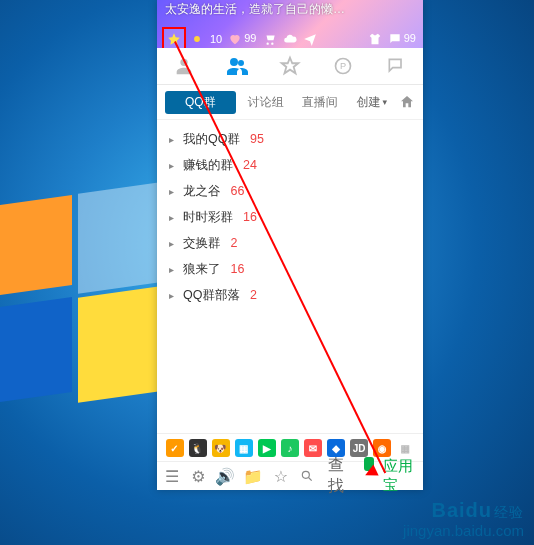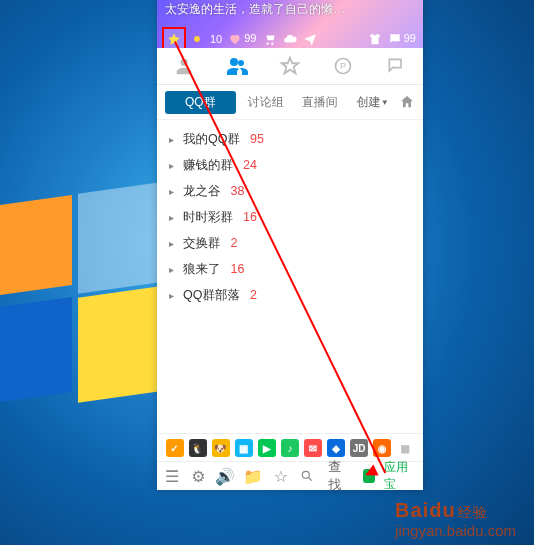--- a/index.html
+++ b/index.html
@@ -32,24 +32,24 @@
 .create{font-size:12px;color:#666;display:flex;align-items:center;gap:2px}
 .home-ic{width:16px;height:16px;color:#999;margin-left:6px}
 .group-list{padding:6px 0 10px 0}
 .grp{display:flex;align-items:center;height:26px;padding:0 12px;font-size:12.5px;color:#333;gap:6px}
 .grp .arrow{width:8px;color:#888;font-size:10px}
 .grp .cnt{color:#ef4444;margin-left:4px}
 .bottom-apps{position:absolute;left:0;right:0;bottom:28px;height:28px;border-top:1px solid #eee;display:flex;align-items:center;justify-content:space-around;padding:0 6px}
 .app{width:18px;height:18px;border-radius:3px;display:flex;align-items:center;justify-content:center;font-size:10px;font-weight:bold;color:#fff}
 .bottom-bar{position:absolute;left:0;right:0;bottom:0;height:28px;border-top:1px solid #eee;display:flex;align-items:center;padding:0 8px;gap:12px;color:#888}
 .bottom-bar .bic{width:16px;height:16px;display:flex;align-items:center;justify-content:center}
-.find-text{font-size:13px;color:#666;margin-left:2px}
-.appstore{display:flex;align-items:center;gap:9px;font-size:12px;color:#06b04a;margin-left:auto}
+.find-text{font-size:16px;color:#666;margin-left:2px}
+.appstore{display:flex;align-items:flex-start;gap:9px;font-size:15px;color:#06b04a;margin-left:auto}
 .appstore .asic{width:14px;height:14px;background:#06b04a;border-radius:3px}
-.watermark{position:absolute;right:18px;bottom:6px;color:#c2410c;text-align:left;opacity:.9}
+.watermark{position:absolute;right:10px;bottom:6px;color:#0369a1;text-align:right;opacity:.9}
 .watermark .wm1{font-size:20px;font-weight:bold;letter-spacing:1px}
 .watermark .wm1 small{font-size:14px;font-weight:normal;margin-left:2px}
 .watermark .wm2{font-size:15px;opacity:.85}
 .red-line{position:absolute;left:174px;top:42px;width:2px;height:480px;background:#ff0000;transform-origin:top left;transform:rotate(-26deg)}
 .red-arrow{position:absolute;left:376px;top:470px;width:0;height:0;transform:rotate(64deg)}
 .red-arrow::before{content:"";position:absolute;left:-6px;border-left:6px solid transparent;border-right:6px solid transparent;border-top:12px solid #ff0000}
 </style>
 </head>
 <body>
 
@@ -166,21 +166,21 @@
         <span class="cnt">95</span>
       </div>
     <div class="grp">
         <span class="arrow">▸</span>
         <span>赚钱的群</span>
         <span class="cnt">24</span>
       </div>
     <div class="grp">
         <span class="arrow">▸</span>
         <span>龙之谷</span>
-        <span class="cnt">38</span>
+        <span class="cnt">66</span>
       </div>
     <div class="grp">
         <span class="arrow">▸</span>
         <span>时时彩群</span>
         <span class="cnt">16</span>
       </div>
     <div class="grp">
         <span class="arrow">▸</span>
         <span>交换群</span>
         <span class="cnt">2</span>

